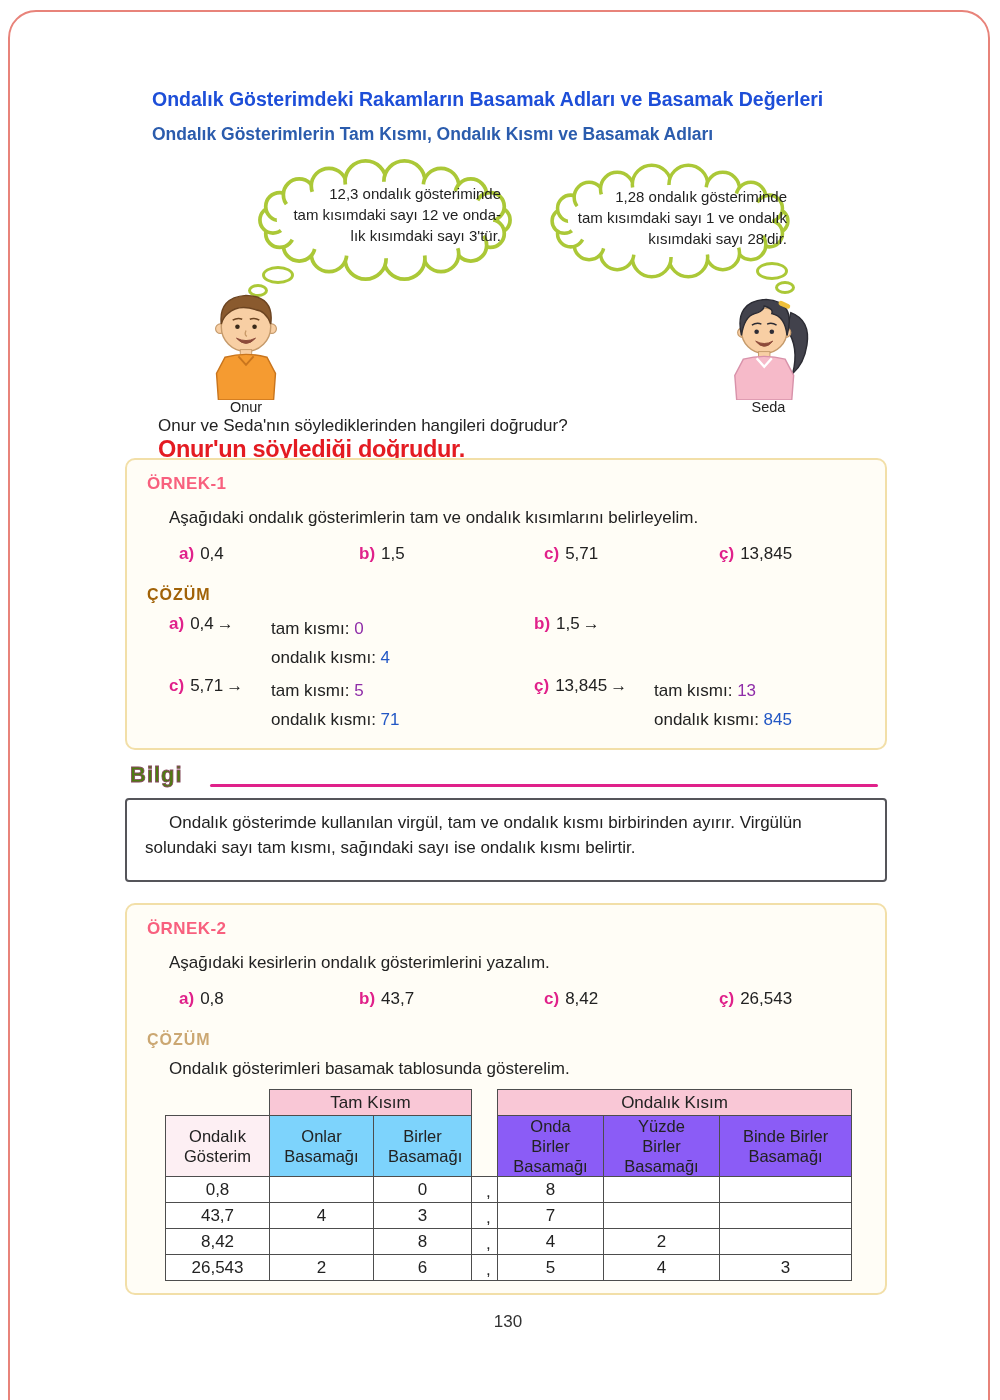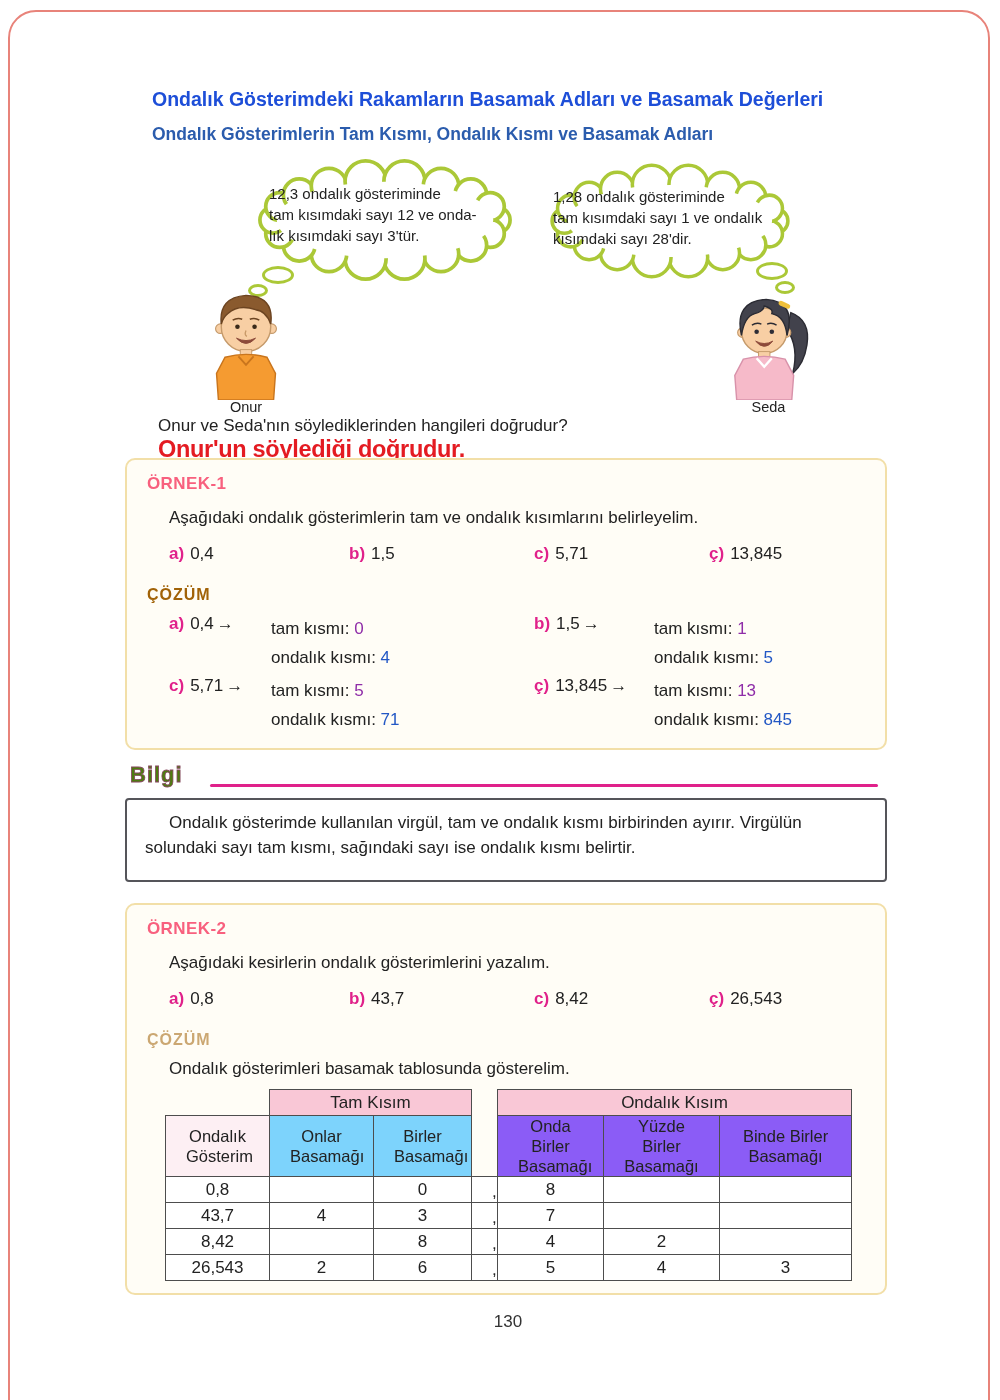--- a/index.html
+++ b/index.html
@@ -6,37 +6,37 @@
   .page{position:relative;width:1000px;height:1400px;background:#ffffff;overflow:hidden;
         font-family:"Liberation Sans", sans-serif;color:#222;}
   .page-frame{position:absolute;left:8px;top:10px;width:978px;height:1600px;
         border:2.5px solid #e8837a;border-radius:28px;pointer-events:none;}
 
   .title{position:absolute;left:152px;top:88px;width:780px;font-size:19.5px;font-weight:bold;color:#1d4ed8;}
   .subtitle{position:absolute;left:152px;top:124px;width:780px;font-size:17.5px;font-weight:bold;color:#2b5cad;}
 
   .cloud{position:absolute;}
   .cloud svg{display:block;}
-  .cloud-text{position:absolute;text-align:left;font-size:15px;line-height:21px;color:#222;}
+  .cloud-text{position:absolute;text-align:right;font-size:15px;line-height:21px;color:#222;}
   .tail{position:absolute;background:#fff;border:3px solid #abc837;border-radius:50%;}
 
   .char{position:absolute;}
   .char-label{position:absolute;text-align:center;font-size:14.5px;color:#222;}
 
   .qrow{position:absolute;left:150px;top:416px;display:flex;align-items:baseline;white-space:nowrap;flex-direction:column;}
   .qtext{font-size:17px;}
   .qanswer{font-size:23.5px;font-weight:bold;color:#e41b22;margin-left:8px;letter-spacing:-0.3px;}
 
   .exbox{position:absolute;left:125px;width:762px;background:#fffdf6;border:2.5px solid #f2dfa8;
          border-radius:10px;box-sizing:border-box;padding:14px 20px;}
   #ornek1{top:458px;height:292px;}
   #ornek2{top:903px;height:392px;}
   .exlabel{font-size:17px;font-weight:bold;color:#f8607e;letter-spacing:.4px;}
   .prompt{margin:14px 0 0 22px;font-size:17px;}
-  .items{display:grid;grid-template-columns:180px 185px 175px auto;margin:16px 0 0 22px;font-size:17px;}
+  .items{display:grid;grid-template-columns:180px 185px 175px auto;margin:16px 0 0 32px;font-size:17px;}
   .pk{color:#e0218a;font-weight:bold;margin-right:6px;}
   .cozum{margin-top:22px;font-size:16px;font-weight:bold;color:#a16207;letter-spacing:1px;}
   .cozum.faded{opacity:.55;}
   .sols{display:grid;grid-template-columns:365px 1fr;margin:10px 0 0 22px;row-gap:4px;font-size:17px;}
   .sol{display:flex;align-items:flex-start;}
   .sol-head{flex:0 0 102px;}
   .sol.c2 .sol-head{flex-basis:120px;}
   .sol-line{display:block;line-height:29px;}
   .tam{color:#8f2da8;}
   .ond{color:#2257c5;}
@@ -44,21 +44,21 @@
 
   .bilgi-box{position:absolute;left:125px;top:798px;width:762px;height:84px;border:2px solid #55555a;
          border-radius:4px;box-sizing:border-box;padding:10px 22px 0 18px;background:#fff;}
   .bilgi-text{font-size:17px;line-height:25px;text-indent:24px;margin:0;}
   .bilgi-label{position:absolute;left:130px;top:762px;font-size:22px;font-weight:bold;color:#4d7c0f;
          letter-spacing:1px;-webkit-text-stroke:0.8px #86475f;}
   .bilgi-line{position:absolute;left:210px;top:784px;width:668px;height:3px;background:#e0218a;border-radius:2px;}
 
   .cozum-text{margin:10px 0 0 22px;font-size:17px;}
   .ptable{border-collapse:collapse;table-layout:fixed;margin:10px 0 0 18px;font-size:17px;width:686px;}
-  .ptable td{border:1.5px solid #4d4d4d;text-align:center;padding:0 20px;background:#fff;height:26px;
+  .ptable td{border:1.5px solid #4d4d4d;text-align:center;padding:0 14px;background:#fff;height:26px;
          box-sizing:border-box;overflow:hidden;}
   .ptable td.nb{border:none;background:transparent;}
   .ptable .hp{background:#f9c7d6;}
   .ptable .hb{background:#7dd3fc;}
   .ptable .ho{background:#8b5cf6;margin-left:34px;}
   .ptable .hg{background:#fdeff3;}
   .hdr2{height:46px;font-size:16.5px;}
   .hdr2 span{display:block;line-height:20px;}
   .cm{vertical-align:bottom;}
 
@@ -197,24 +197,20 @@
     <div class="sols">
       <div class="sol">
         <span class="sol-head"><span class="pk">a)</span><span>0,4</span><span class="arrow">→</span></span>
         <span>
           <span class="sol-line"><span>tam kısmı:</span> <span class="tam">0</span></span>
           <span class="sol-line"><span>ondalık kısmı:</span> <span class="ond">4</span></span>
         </span>
       </div>
       <div class="sol c2">
         <span class="sol-head"><span class="pk">b)</span><span>1,5</span><span class="arrow">→</span></span>
-        <span>
-          <span class="sol-line"><span>tam kısmı:</span> <span class="tam">1</span></span>
-          <span class="sol-line"><span>ondalık kısmı:</span> <span class="ond">5</span></span>
-        </span>
       </div>
       <div class="sol">
         <span class="sol-head"><span class="pk">c)</span><span>5,71</span><span class="arrow">→</span></span>
         <span>
           <span class="sol-line"><span>tam kısmı:</span> <span class="tam">5</span></span>
           <span class="sol-line"><span>ondalık kısmı:</span> <span class="ond">71</span></span>
         </span>
       </div>
       <div class="sol c2">
         <span class="sol-head"><span class="pk">ç)</span><span>13,845</span><span class="arrow">→</span></span>

